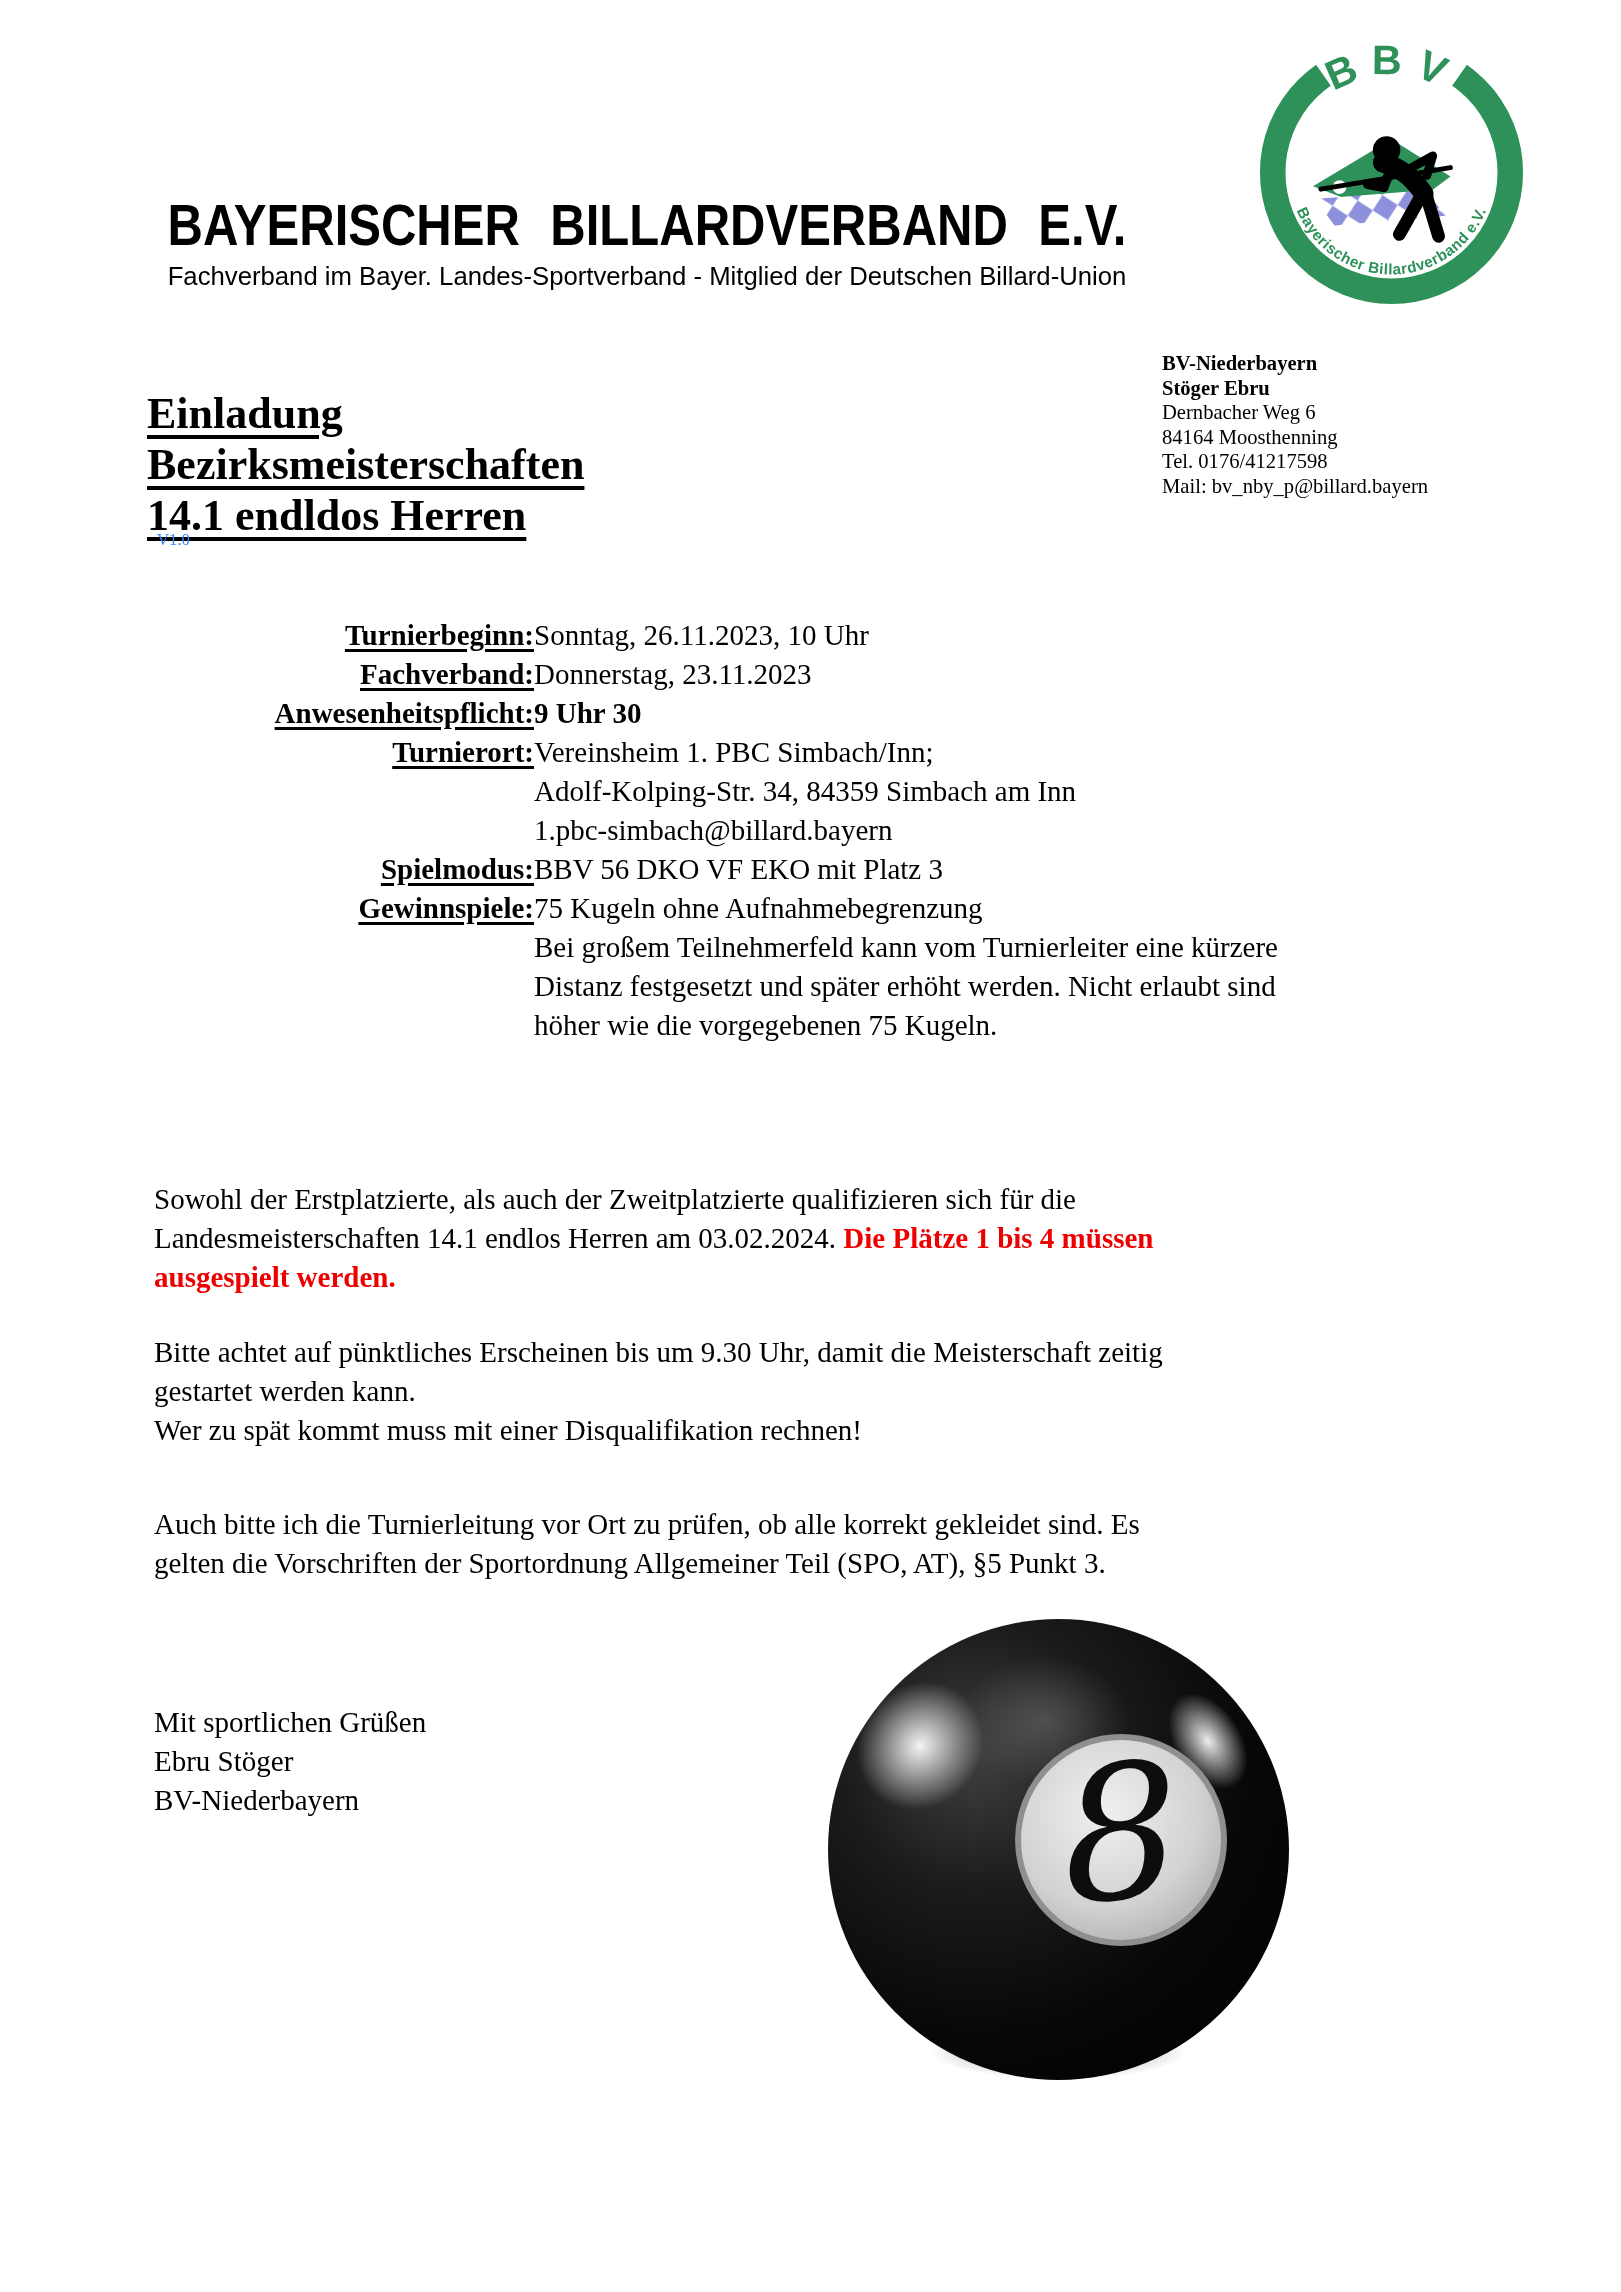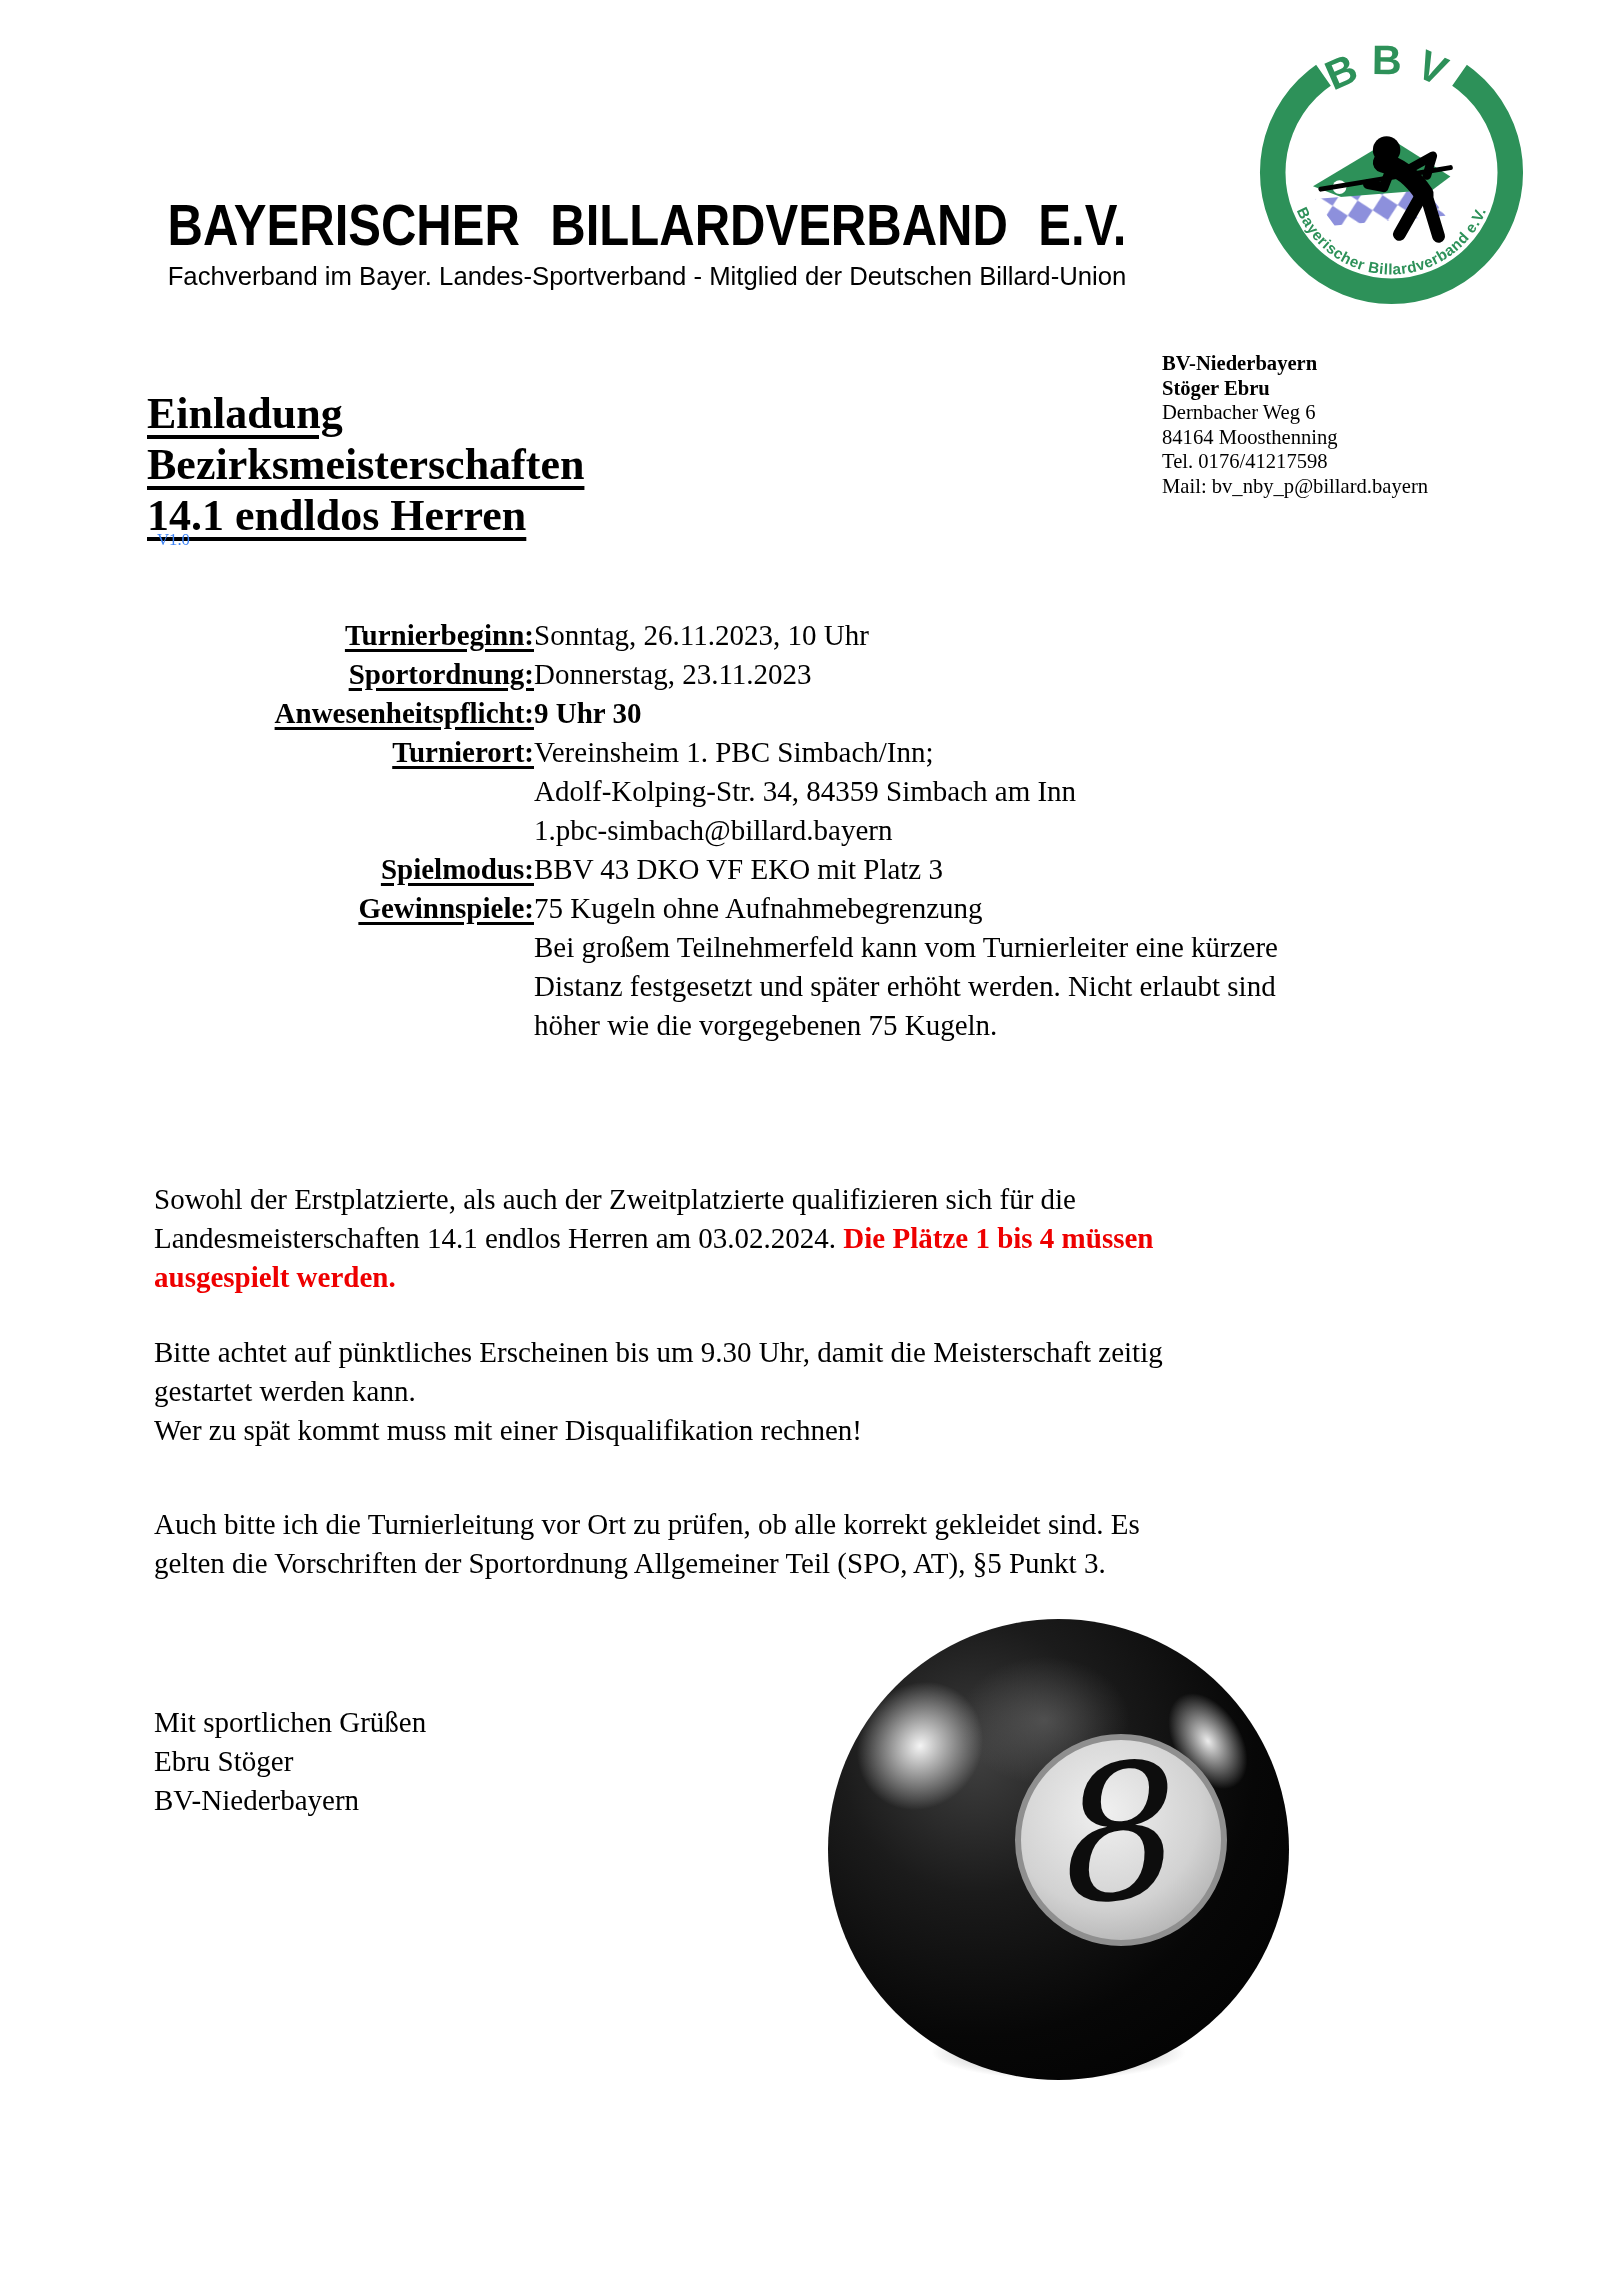--- a/index.html
+++ b/index.html
@@ -143,21 +143,21 @@
   <div class="version">V1.0</div>
 
   <div class="details">
       <div class="drow">
         <div class="dlabel">Turnierbeginn:</div>
         <div class="dvalue">
           <div class="dline">Sonntag, 26.11.2023, 10 Uhr</div>
         </div>
       </div>
       <div class="drow">
-        <div class="dlabel">Sportordnung:</div>
+        <div class="dlabel">Fachverband:</div>
         <div class="dvalue">
           <div class="dline">Donnerstag, 23.11.2023</div>
         </div>
       </div>
       <div class="drow">
         <div class="dlabel">Anwesenheitspflicht:</div>
         <div class="dvalue">
           <div class="dline b">9 Uhr 30</div>
         </div>
       </div>
@@ -165,21 +165,21 @@
         <div class="dlabel">Turnierort:</div>
         <div class="dvalue">
           <div class="dline">Vereinsheim 1. PBC Simbach/Inn;</div>
           <div class="dline">Adolf-Kolping-Str. 34, 84359 Simbach am Inn</div>
           <div class="dline">1.pbc-simbach@billard.bayern</div>
         </div>
       </div>
       <div class="drow">
         <div class="dlabel">Spielmodus:</div>
         <div class="dvalue">
-          <div class="dline">BBV 43 DKO VF EKO mit Platz 3</div>
+          <div class="dline">BBV 56 DKO VF EKO mit Platz 3</div>
         </div>
       </div>
       <div class="drow">
         <div class="dlabel">Gewinnspiele:</div>
         <div class="dvalue">
           <div class="dline">75 Kugeln ohne Aufnahmebegrenzung</div>
           <div class="dline">Bei großem Teilnehmerfeld kann vom Turnierleiter eine kürzere</div>
           <div class="dline">Distanz festgesetzt und später erhöht werden. Nicht erlaubt sind</div>
           <div class="dline">höher wie die vorgegebenen 75 Kugeln.</div>
         </div>

